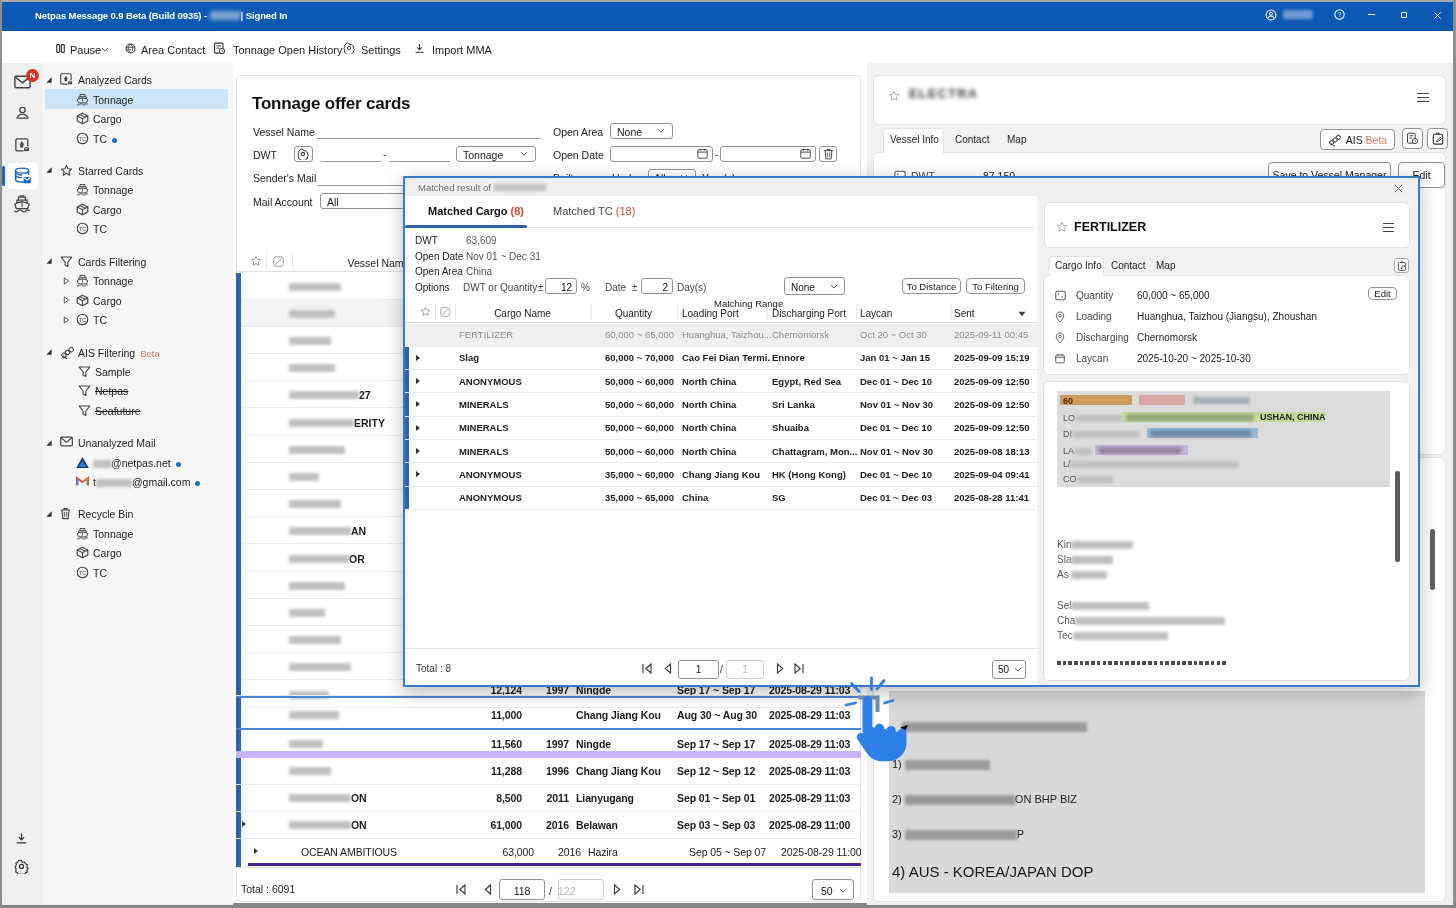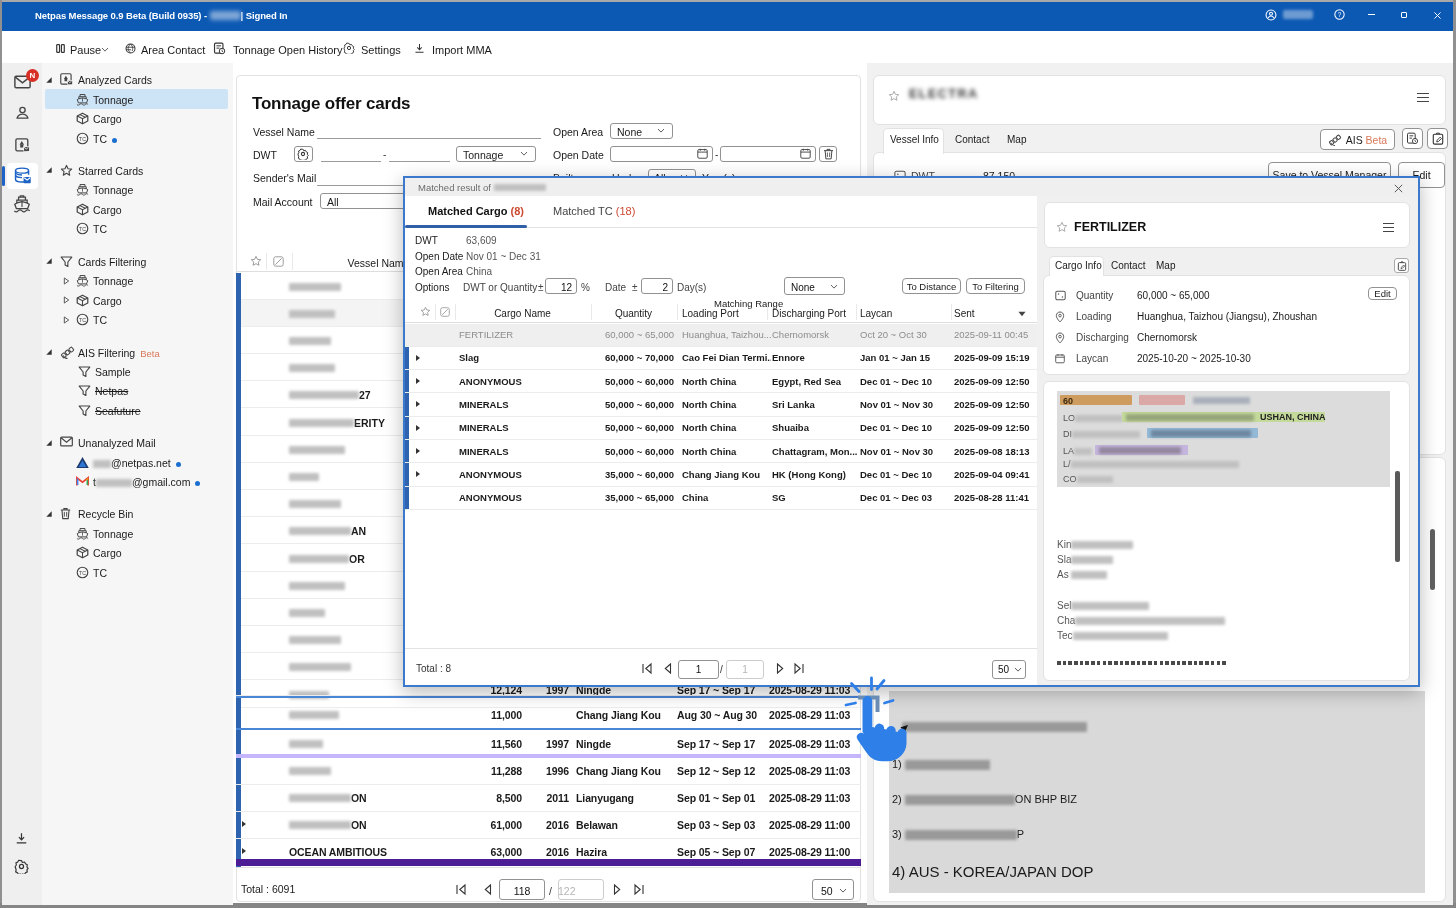--- a/index.html
+++ b/index.html
@@ -536,21 +536,21 @@
 <div class="abs" style="left:0px;top:621px;width:625px;height:34px;border-top:2.5px solid #4a86d8;border-bottom:2.5px solid #4a86d8;overflow:hidden;font-weight:bold;font-size:10.5px;letter-spacing:-0.1px;color:#1a1a1a">
 <div class="abs" style="left:53px;top:11.0px;height:12px;display:flex;align-items:center;white-space:nowrap">
         <span class="bb" style="width:50px"></span>
       </div>
 <div class="abs" style="left:210px;top:11.0px;width:76px;text-align:right">11,000</div>
 <div class="abs" style="left:296px;top:11.0px;width:37px;text-align:right"></div>
 <div class="abs" style="left:340px;top:11.0px">Chang Jiang Kou</div>
 <div class="abs" style="left:441px;top:11.0px">Aug 30 ~ Aug 30</div>
 <div class="abs" style="left:533px;top:11.0px">2025-08-29 11:03</div>
 </div>
-<div class="abs" style="left:0px;top:655.5px;width:625px;height:27.2px;border-bottom:4px solid #c4b5fd;overflow:hidden;font-weight:bold;font-size:10.5px;letter-spacing:-0.1px;color:#1a1a1a">
+<div class="abs" style="left:0px;top:655.5px;width:625px;height:27.2px;border-bottom:7px solid #c4b5fd;overflow:hidden;font-weight:bold;font-size:10.5px;letter-spacing:-0.1px;color:#1a1a1a">
 <div class="abs" style="left:53px;top:7.6px;height:12px;display:flex;align-items:center;white-space:nowrap">
         <span class="bb" style="width:34px"></span>
       </div>
 <div class="abs" style="left:210px;top:7.6px;width:76px;text-align:right">11,560</div>
 <div class="abs" style="left:296px;top:7.6px;width:37px;text-align:right">1997</div>
 <div class="abs" style="left:340px;top:7.6px">Ningde</div>
 <div class="abs" style="left:441px;top:7.6px">Sep 17 ~ Sep 17</div>
 <div class="abs" style="left:533px;top:7.6px">2025-08-29 11:03</div>
 </div>
 <div class="abs" style="left:0px;top:682.5px;width:625px;height:27.2px;border-bottom:1px solid #ececec;overflow:hidden;font-weight:bold;font-size:10.5px;letter-spacing:-0.1px;color:#1a1a1a">
@@ -573,21 +573,21 @@
 </div>
 <div class="abs" style="left:0px;top:736.5px;width:625px;height:27.2px;border-bottom:1px solid #ececec;overflow:hidden;font-weight:bold;font-size:10.5px;letter-spacing:-0.1px;color:#1a1a1a">
 <div class="abs" style="left:6px;top:9.6px;width:0;height:0;border-left:4.5px solid #333;border-top:3.5px solid transparent;border-bottom:3.5px solid transparent"></div>
 <div class="abs" style="left:53px;top:7.6px;height:12px;display:flex;align-items:center;white-space:nowrap"><span class="bb" style="width:62px"></span>ON</div>
 <div class="abs" style="left:210px;top:7.6px;width:76px;text-align:right">61,000</div>
 <div class="abs" style="left:296px;top:7.6px;width:37px;text-align:right">2016</div>
 <div class="abs" style="left:340px;top:7.6px">Belawan</div>
 <div class="abs" style="left:441px;top:7.6px">Sep 03 ~ Sep 03</div>
 <div class="abs" style="left:533px;top:7.6px">2025-08-29 11:00</div>
 </div>
-<div class="abs" style="left:0px;top:763.5px;width:625px;height:27.2px;border-bottom:7px solid #4c1d95;overflow:hidden;font-weight:bold;font-size:10.5px;letter-spacing:-0.1px;color:#1a1a1a">
+<div class="abs" style="left:12px;top:763.5px;width:625px;height:27.2px;border-bottom:3px solid #4c1d95;overflow:hidden;font-weight:normal;font-size:10.5px;letter-spacing:-0.1px;color:#1a1a1a">
 <div class="abs" style="left:6px;top:9.6px;width:0;height:0;border-left:4.5px solid #333;border-top:3.5px solid transparent;border-bottom:3.5px solid transparent"></div>
 <div class="abs" style="left:53px;top:7.6px;height:12px;display:flex;align-items:center;white-space:nowrap">OCEAN AMBITIOUS</div>
 <div class="abs" style="left:210px;top:7.6px;width:76px;text-align:right">63,000</div>
 <div class="abs" style="left:296px;top:7.6px;width:37px;text-align:right">2016</div>
 <div class="abs" style="left:340px;top:7.6px">Hazira</div>
 <div class="abs" style="left:441px;top:7.6px">Sep 05 ~ Sep 07</div>
 <div class="abs" style="left:533px;top:7.6px">2025-08-29 11:00</div>
 </div>
 <div class="abs" style="left:0;top:792px;width:625px;height:1px;background:#e2e2e2"></div>
 <div class="abs" style="left:5px;top:808px;font-size:10.5px;color:#1a1a1a">Total : 6091</div>

